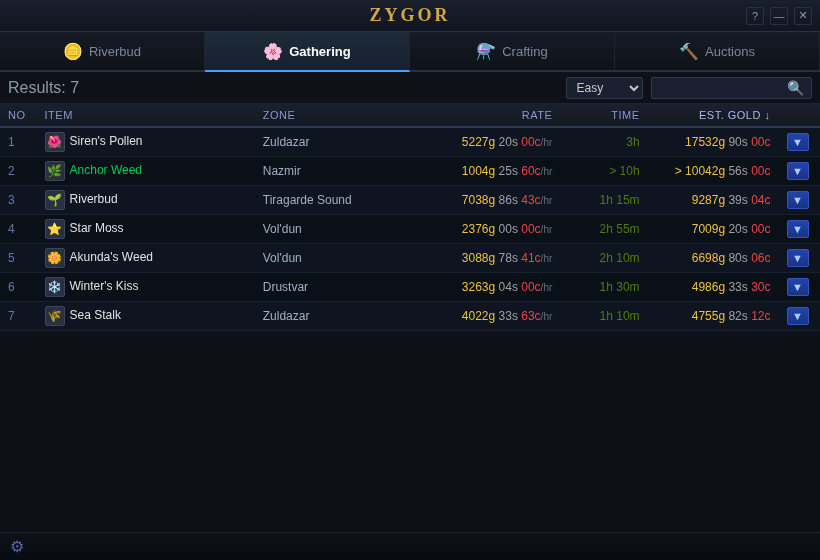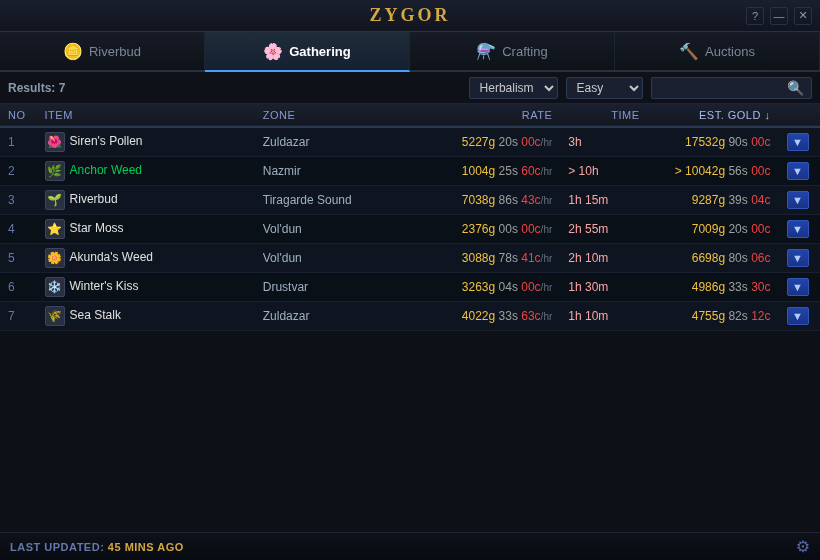--- a/index.html
+++ b/index.html
@@ -87,23 +87,22 @@
       background: #0e1218;
       height: 32px;
       display: flex;
       align-items: center;
       padding: 0 8px;
       gap: 8px;
       border-bottom: 1px solid #1e2530;
     }
     .results-label {
       color: #8899aa;
-      font-size: 12px;
+      font-size: 16px;
       white-space: nowrap;
-      font-weight: bold;
     }
     .toolbar-spacer { flex: 1; }
     .dropdown-select {
       background: #1a2030;
       border: 1px solid #2a3a50;
       color: #c8c8c8;
       height: 22px;
       padding: 0 6px;
       font-size: 12px;
       cursor: pointer;
@@ -166,21 +165,21 @@
     }
     #data-table tbody td {
       padding: 4px 8px;
       font-size: 12px;
       vertical-align: middle;
     }
     .col-no { width: 28px; color: #6677aa; }
     .col-item { width: 200px; }
     .col-zone { width: 160px; color: #a0b0c0; }
     .col-rate { width: 120px; text-align: right; }
-    .col-time { width: 80px; color: #fca5a5; }
+    .col-time { width: 80px; text-align: right; color: #4d7c0f; }
     .col-estgold { width: 120px; text-align: right; }
     .col-action { width: 26px; text-align: center; }
 
     .item-name { color: #e0e0e0; }
     .item-name.rare { color: #00cc55; text-align: right; }
 
     .item-icon {
       width: 20px;
       height: 20px;
       background: #2a3040;
@@ -275,25 +274,20 @@
   </div>
   <div class="nav-tab">
     <span class="tab-icon">🔨</span>
     <span>Auctions</span>
   </div>
 </div>
 
 <div id="toolbar">
   <span class="results-label">Results: 7</span>
   <div class="toolbar-spacer"></div>
-  <select class="dropdown-select">
-    <option>Herbalism</option>
-    <option>Mining</option>
-    <option>Skinning</option>
-  </select>
   <select class="dropdown-select">
     <option>Easy</option>
     <option>Medium</option>
     <option>Hard</option>
   </select>
   <div class="search-box">
     <input type="text" placeholder="" style="">
     <span class="search-icon-btn">🔍</span>
   </div>
 </div>
@@ -387,18 +381,14 @@
           <td class="col-estgold"><span class="gold-value">4755g</span> <span class="silver-value">82s</span> <span class="copper-value">12c</span></td>
           <td class="col-action">
             <div class="action-btn">▼</div>
           </td>
         </tr>
       </tbody>
   </table>
 </div>
 
 <div id="status-bar">
-  <div class="last-updated">
-    <span>LAST UPDATED:</span>
-    <span class="time-value">45 mins ago</span>
-  </div>
   <span class="settings-icon">⚙</span>
 </div>
 
 </body></html>

